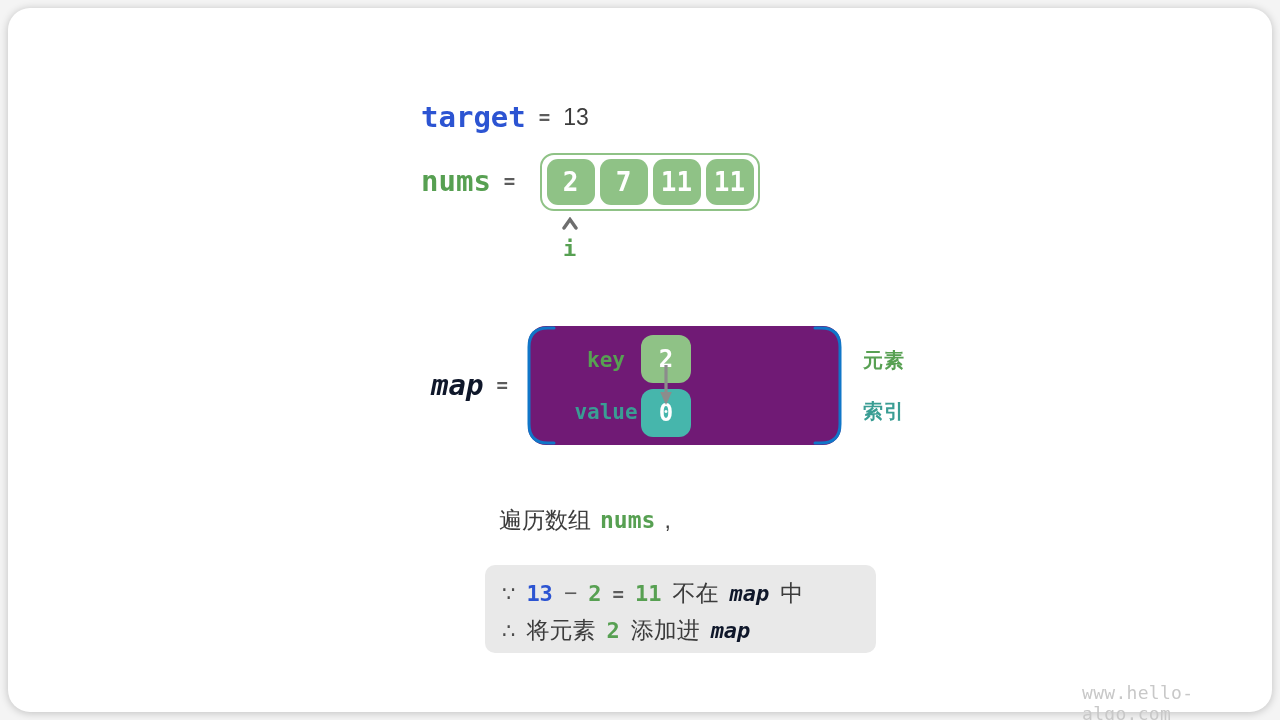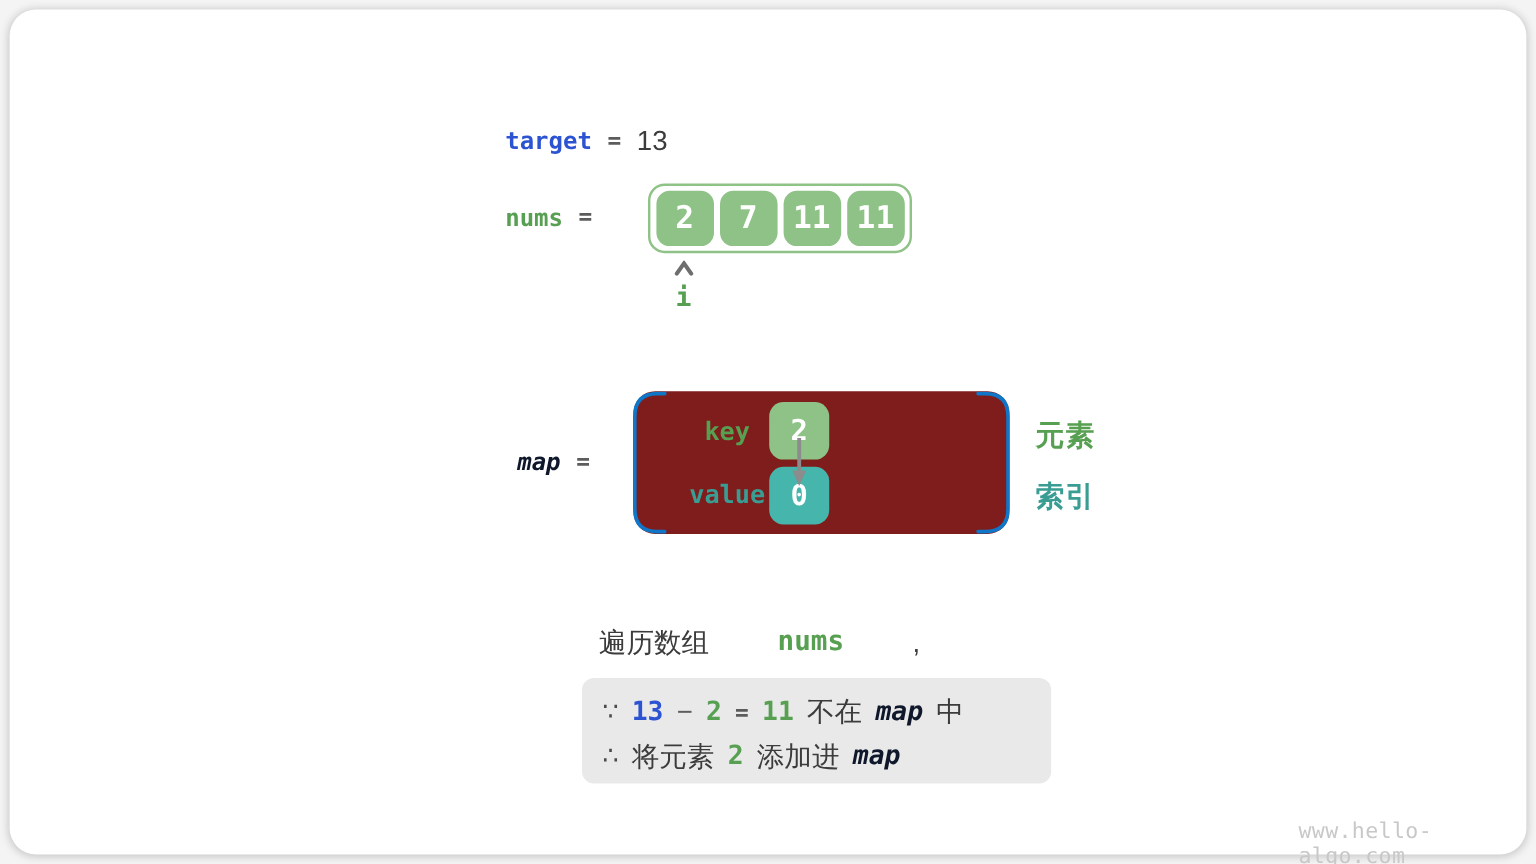--- a/index.html
+++ b/index.html
@@ -17,21 +17,21 @@
   
   .c-royal { color: #2c54d2; }
   .c-bblue { color: #0f172a; font-style: italic; }
   .c-green { color: #57a052; text-align: center; }
   .c-teal  { color: #3a9d94; text-align: right; }
   .c-dark  { color: #3c3c3c; }
   .c-gray  { color: #5c5c5c; }
 
   
   .target-row { left: 413px; top: 95px; height: 28px; }
-  .code-label { font-size: 20px; }
+  .code-label { font-size: 29px; }
   .eq { font-family: "DejaVu Sans Mono", monospace; font-weight: bold; font-size: 19px; color: #5c5c5c; margin: 0 13px; }
   .plain-val { font-size: 23px; color: #3c3c3c; }
 
   
   .nums-label-row { left: 413px; top: 159px; height: 28px; }
   .array-box {
     left: 532px; top: 145px; width: 220px; height: 58px;
     background: #ffffff; border: 2.5px solid #8fc286; border-radius: 14px;
     display: flex; align-items: center; justify-content: center; gap: 5px;
   }
@@ -40,40 +40,40 @@
     color: #ffffff; font-family: "DejaVu Sans Mono", monospace; font-weight: 600;
     font-size: 26px; display: flex; align-items: center; justify-content: center;
   }
   .caret { left: 553px; top: 209px; }
   .i-label { left: 555px; top: 228px; font-size: 22px; }
 
   
   .map-label-row { left: 423px; top: 363px; height: 28px; }
   .map-box {
     left: 520px; top: 318px; width: 313px; height: 119px;
-    background: #7f1d1d; border-radius: 18px; padding-left: 26px;
+    background: #701a75; border-radius: 18px; padding-left: 26px;
   }
   .bracket { position: absolute; top: 0; height: 119px; width: 30px; }
   .bracket.left { left: -1px; }
   .bracket.right { right: -1px; }
   .kv-label-col { position: absolute; left: 26px; width: 104px; text-align: center; font-size: 21px; }
   .kv-box {
     position: absolute; left: 113px; width: 50px; height: 48px; border-radius: 12px;
     color: #ffffff; font-family: "DejaVu Sans Mono", monospace; font-weight: 600; font-size: 24px;
     display: flex; align-items: center; justify-content: center;
   }
   .key-box { top: 9px; background: #8fc286; }
   .value-box { top: 63px; background: #46b6ac; }
   .kv-arrow { position: absolute; left: 131px; top: 39px; }
-  .side-label { font-size: 24px; font-weight: bold; letter-spacing: 1px; }
+  .side-label { font-size: 20px; font-weight: bold; letter-spacing: 1px; }
   .side-element { left: 855px; top: 339px; }
   .side-index { left: 855px; top: 390px; }
 
   
-  .caption { left: 491px; top: 513px; height: 28px; font-size: 23px; gap: 48px; }
+  .caption { left: 491px; top: 498px; height: 28px; font-size: 23px; }
   .caption .code-inline { font-size: 23px; margin: 0 9px; }
   .note-box {
     left: 477px; top: 557px; width: 391px; height: 88px;
     background: #e9e9e9; border-radius: 10px; padding: 10px 0 0 17px;
   }
   .note-line { display: flex; align-items: center; height: 37px; column-gap: 11px; font-size: 23px; }
   .note-line .num { font-size: 22px; }
   .note-line .eq-s { font-family: "DejaVu Sans Mono", monospace; font-weight: bold; font-size: 19px; color: #5c5c5c; }
   .sym { color: #4c4c4c; font-size: 21px; }
 

